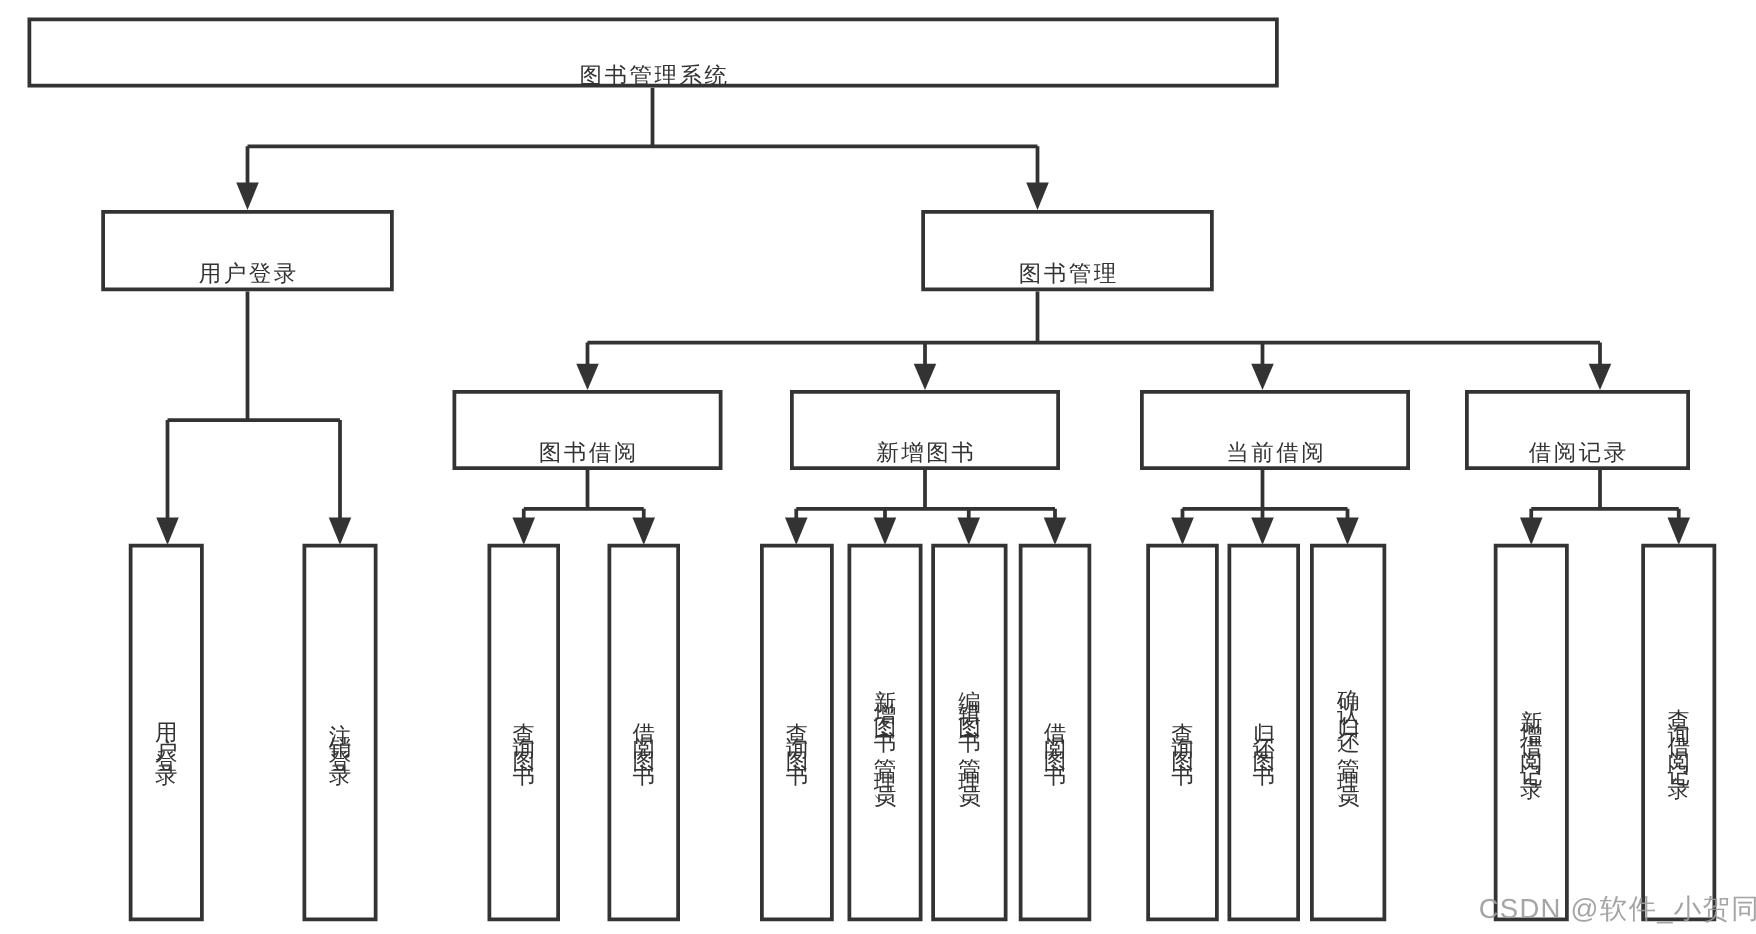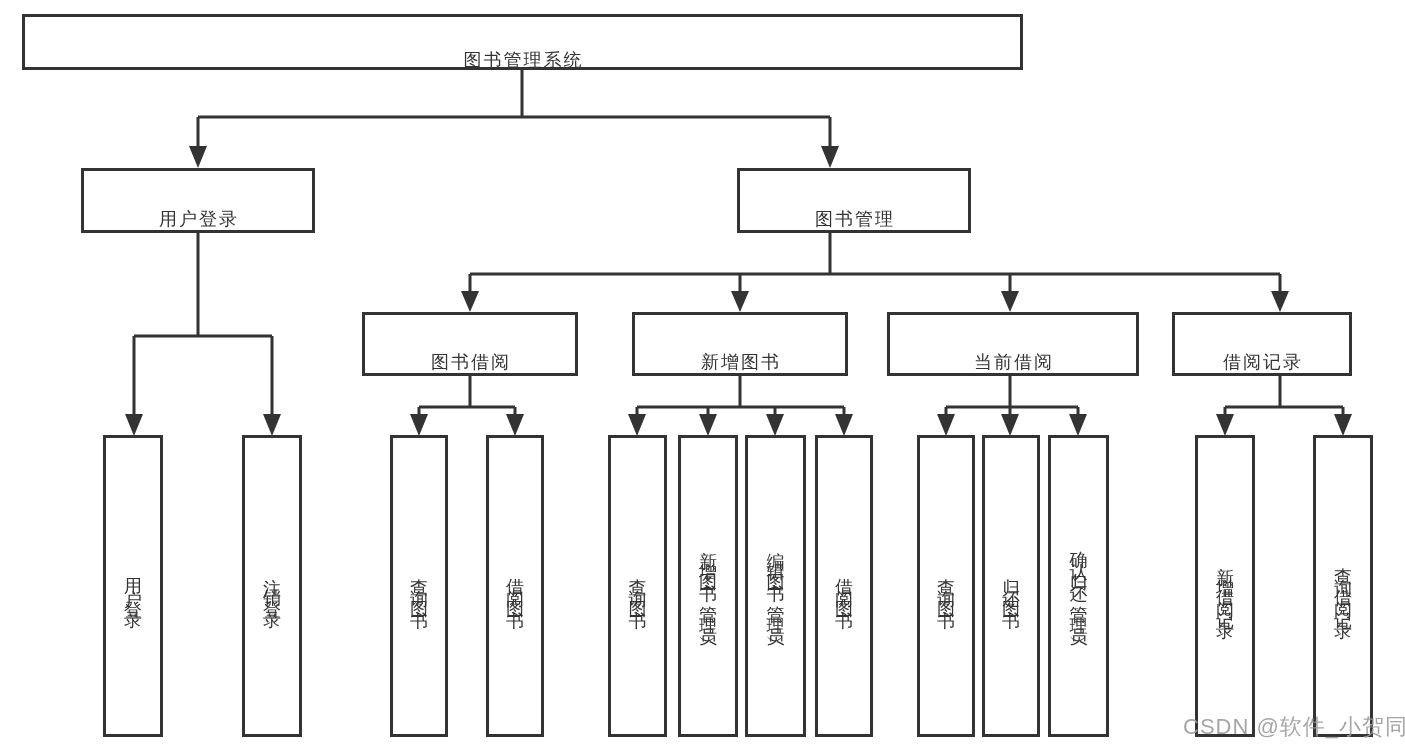--- a/index.html
+++ b/index.html
@@ -115,21 +115,21 @@
   <div class="box box-h" style="left:737px; top:168px; width:234px; height:65px">
     <span>图书管理</span>
   </div>
 
   <div class="box box-h" style="left:362px; top:312px; width:216px; height:64px">
     <span>图书借阅</span>
   </div>
   <div class="box box-h" style="left:632px; top:312px; width:216px; height:64px">
     <span>新增图书</span>
   </div>
-  <div class="box box-h" style="left:887px; top:312px; width:252px; height:64px">
+  <div class="box box-h" style="left:912px; top:312px; width:216px; height:64px">
     <span>当前借阅</span>
   </div>
   <div class="box box-h" style="left:1172px; top:312px; width:180px; height:64px">
     <span>借阅记录</span>
   </div>
 
   <div class="box box-v" style="left:103px; top:435px; width:60px; height:302px">
     <span>用户登录</span>
   </div>
   <div class="box box-v" style="left:242px; top:435px; width:60px; height:302px">

